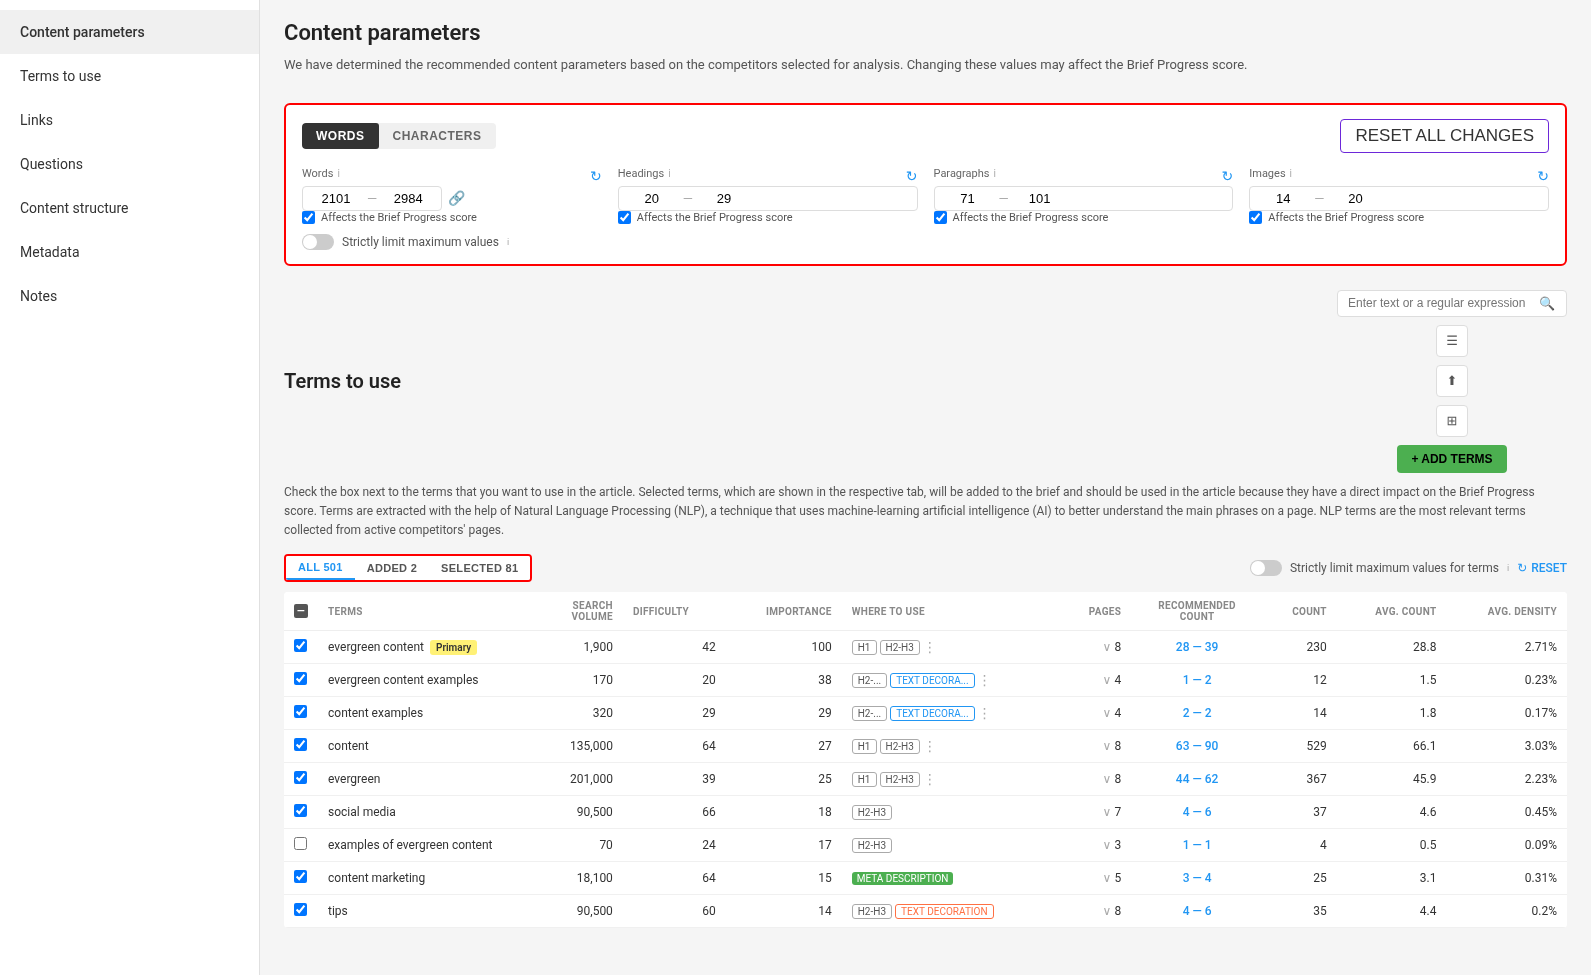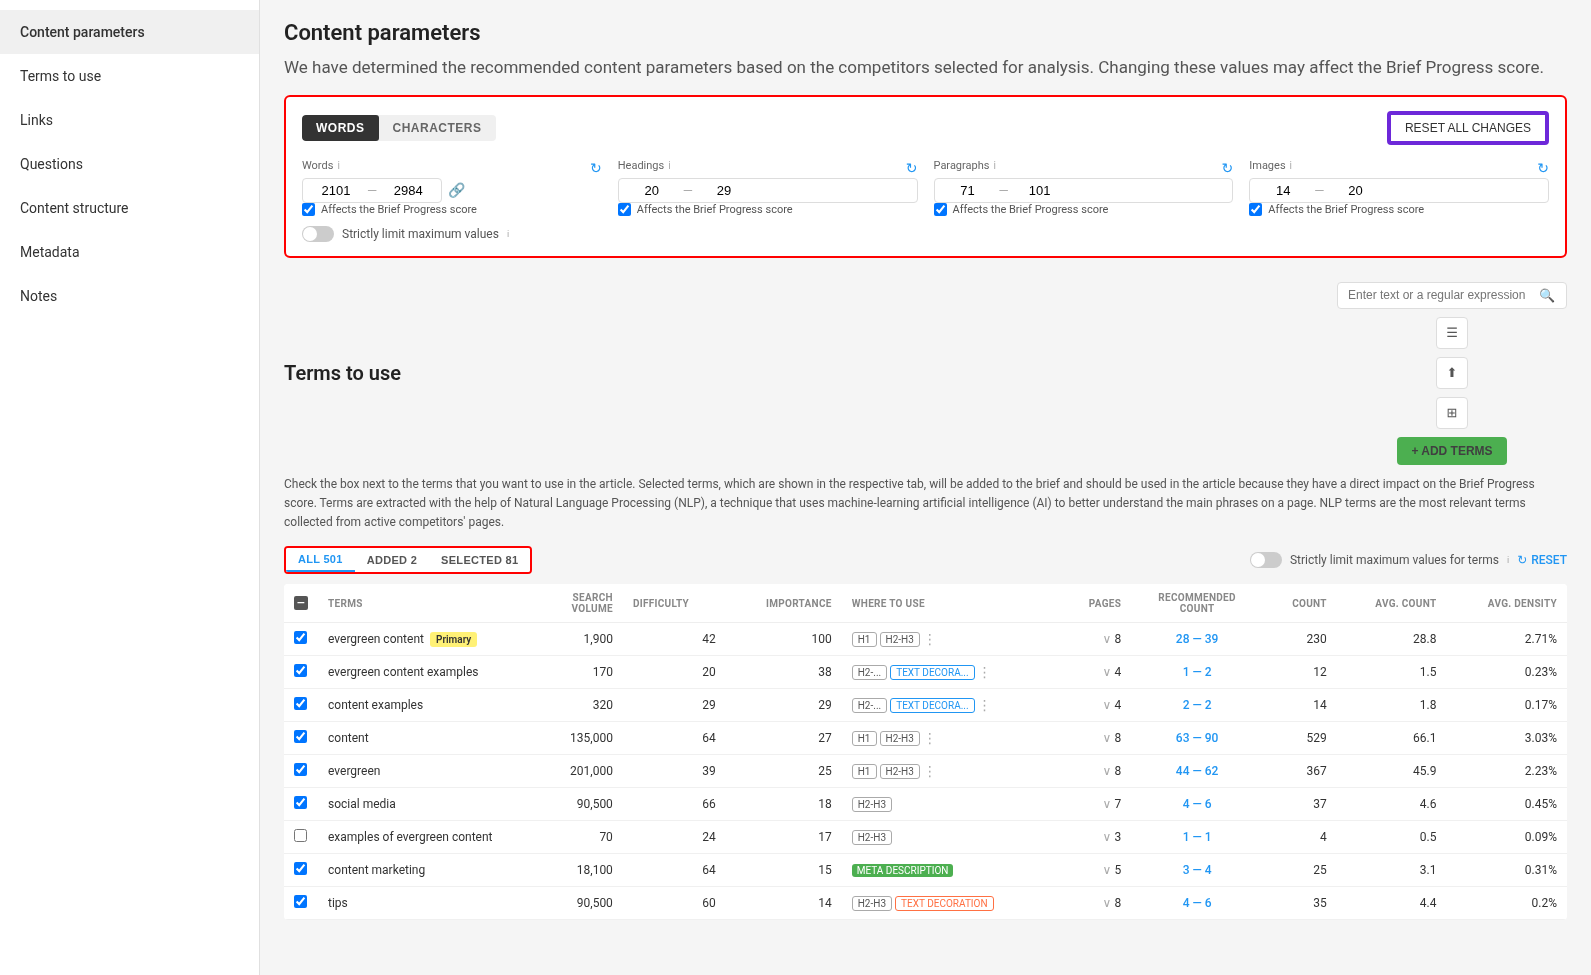--- a/index.html
+++ b/index.html
@@ -10,30 +10,30 @@
     .sidebar-item { padding: 14px 20px; cursor: pointer; font-size: 14px; color: #333; }
     .sidebar-item.active { background: #f0f0f0; font-weight: 500; }
 
     
     .main { flex: 1; overflow-y: auto; padding: 20px 24px; background: #f5f5f5; }
 
     
     .section-title { font-size: 22px; font-weight: 600; margin-bottom: 10px; color: #222; }
 
     
-    .cp-desc { font-size: 17px; color: #555; margin-bottom: 14px; line-height: 1.5; }
+    .cp-desc { font-size: 13px; color: #555; margin-bottom: 28px; line-height: 1.5; }
 
     .cp-box { border: 2px solid red; border-radius: 6px; background: #fff; padding: 14px 16px; }
 
     .tab-row { display: flex; align-items: center; justify-content: space-between; margin-bottom: 14px; }
     .tab-btns { display: flex; background: #f0f0f0; border-radius: 4px; overflow: hidden; }
     .tab-btn { padding: 6px 14px; font-size: 12px; font-weight: 600; cursor: pointer; border: none; background: transparent; color: #666; letter-spacing: 0.5px; }
     .tab-btn.active { background: #333; color: #fff; border-radius: 3px; }
 
-    .reset-btn { padding: 6px 14px; font-size: 12px; border: 4px solid #6d28d9; background: #fff; border-radius: 4px; cursor: pointer; color: #333; }
+    .reset-btn { padding: 6px 14px; font-size: 17px; border: 1px solid #6d28d9; background: #fff; border-radius: 4px; cursor: pointer; color: #333; }
 
     .metrics-row { display: flex; gap: 16px; align-items: flex-start; }
     .metric-block { flex: 1; }
     .metric-label { font-size: 11px; color: #666; margin-bottom: 6px; display: flex; align-items: center; gap: 4px; }
     .metric-label .info-icon { color: #aaa; font-size: 10px; }
     .refresh-icon { color: #2196F3; cursor: pointer; font-size: 14px; margin-left: auto; }
     .metric-label-row { display: flex; align-items: center; justify-content: space-between; }
 
     .metric-inputs { display: flex; align-items: center; gap: 6px; border: 1px solid #ddd; border-radius: 4px; padding: 4px 8px; background: #fff; }
     .metric-inputs input { border: none; outline: none; width: 50px; text-align: center; font-size: 13px; font-weight: 500; }
@@ -49,21 +49,21 @@
     .toggle-knob { width: 14px; height: 14px; background: #fff; border-radius: 50%; position: absolute; top: 1px; left: 1px; transition: left 0.2s; }
 
     
     .terms-section { margin-top: 24px; }
     .terms-header { display: flex; align-items: center; justify-content: space-between; margin-bottom: 10px; }
     .terms-header-left { font-size: 20px; font-weight: 600; color: #222; }
     .terms-actions { display: flex; align-items: center; gap: 8px; flex-direction: column; }
     .search-box { display: flex; align-items: center; border: 1px solid #ddd; border-radius: 4px; padding: 5px 10px; background: #fff; gap: 6px; width: 230px; }
     .search-box input { border: none; outline: none; font-size: 12px; width: 100%; color: #999; }
     .icon-btn { width: 32px; height: 32px; border: 1px solid #ddd; border-radius: 4px; background: #fff; display: flex; align-items: center; justify-content: center; cursor: pointer; color: #555; }
-    .add-terms-btn { background: #4CAF50; color: #404040; border: none; border-radius: 4px; padding: 7px 14px; font-size: 12px; font-weight: 600; cursor: pointer; display: flex; align-items: center; gap: 6px; }
+    .add-terms-btn { background: #4CAF50; color: #000000; border: none; border-radius: 4px; padding: 7px 14px; font-size: 12px; font-weight: 600; cursor: pointer; display: flex; align-items: center; gap: 6px; }
 
     .terms-desc { font-size: 12px; color: #555; line-height: 1.6; margin-bottom: 14px; }
 
     
     .filter-tabs { display: flex; align-items: center; justify-content: space-between; margin-bottom: 10px; }
     .filter-tabs-left { display: flex; gap: 0; border: 2px solid red; border-radius: 4px; overflow: hidden; }
     .filter-tab { padding: 5px 12px; font-size: 11px; font-weight: 600; cursor: pointer; border: none; background: #fff; color: #555; letter-spacing: 0.3px; }
     .filter-tab.active { color: #2196F3; border-bottom: 2px solid #2196F3; }
 
     .filter-tabs-right { display: flex; align-items: center; gap: 8px; font-size: 12px; color: #555; }

